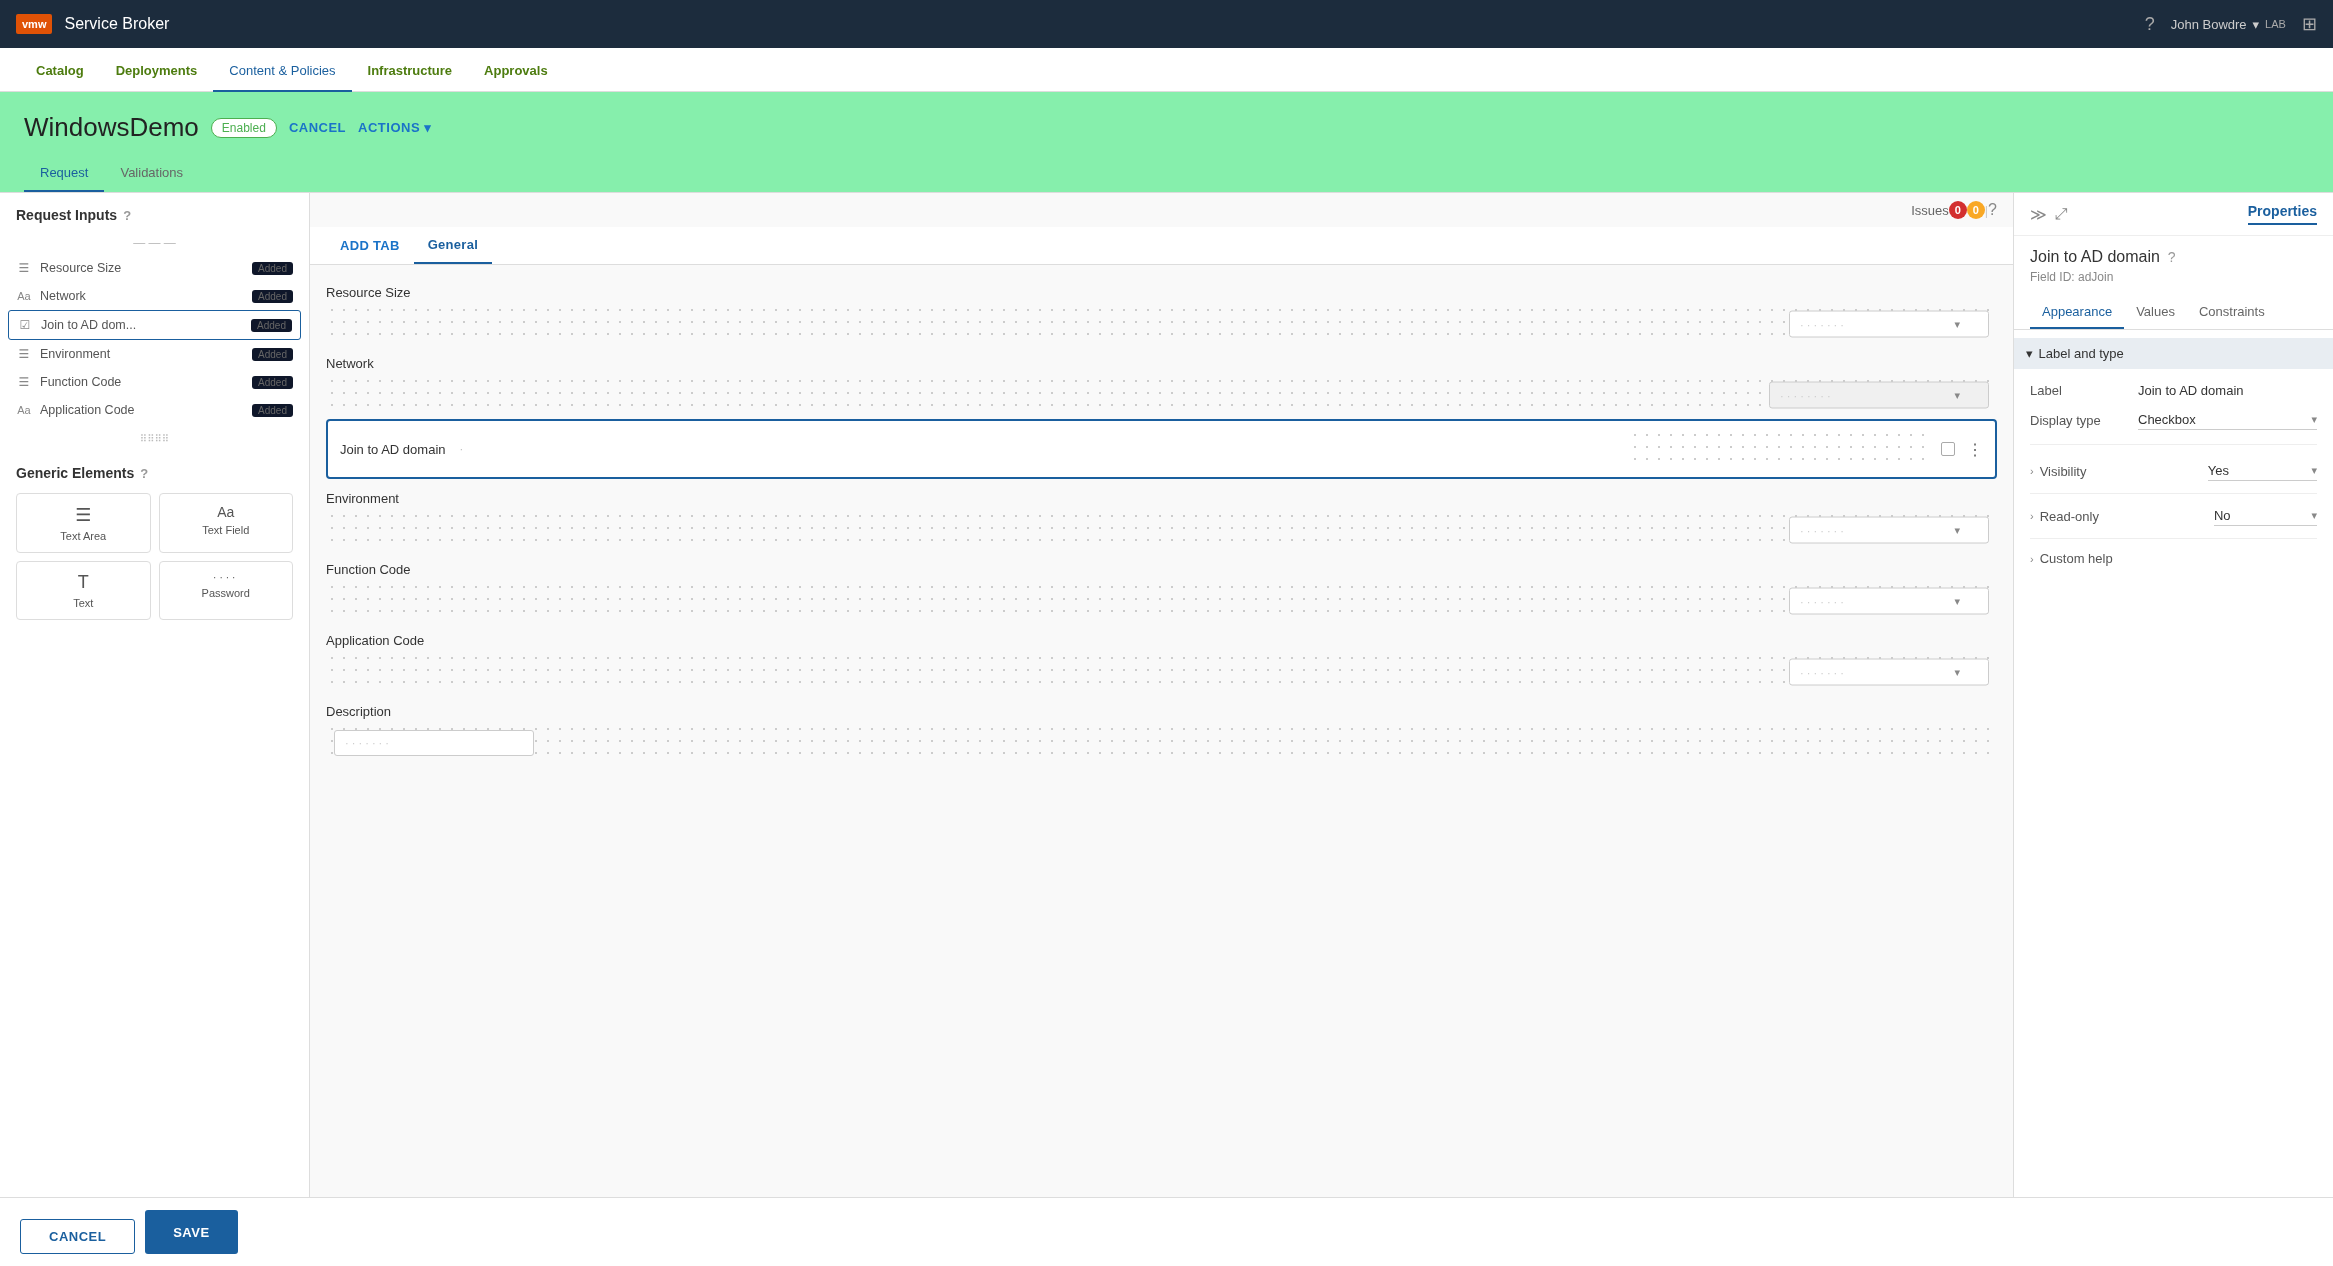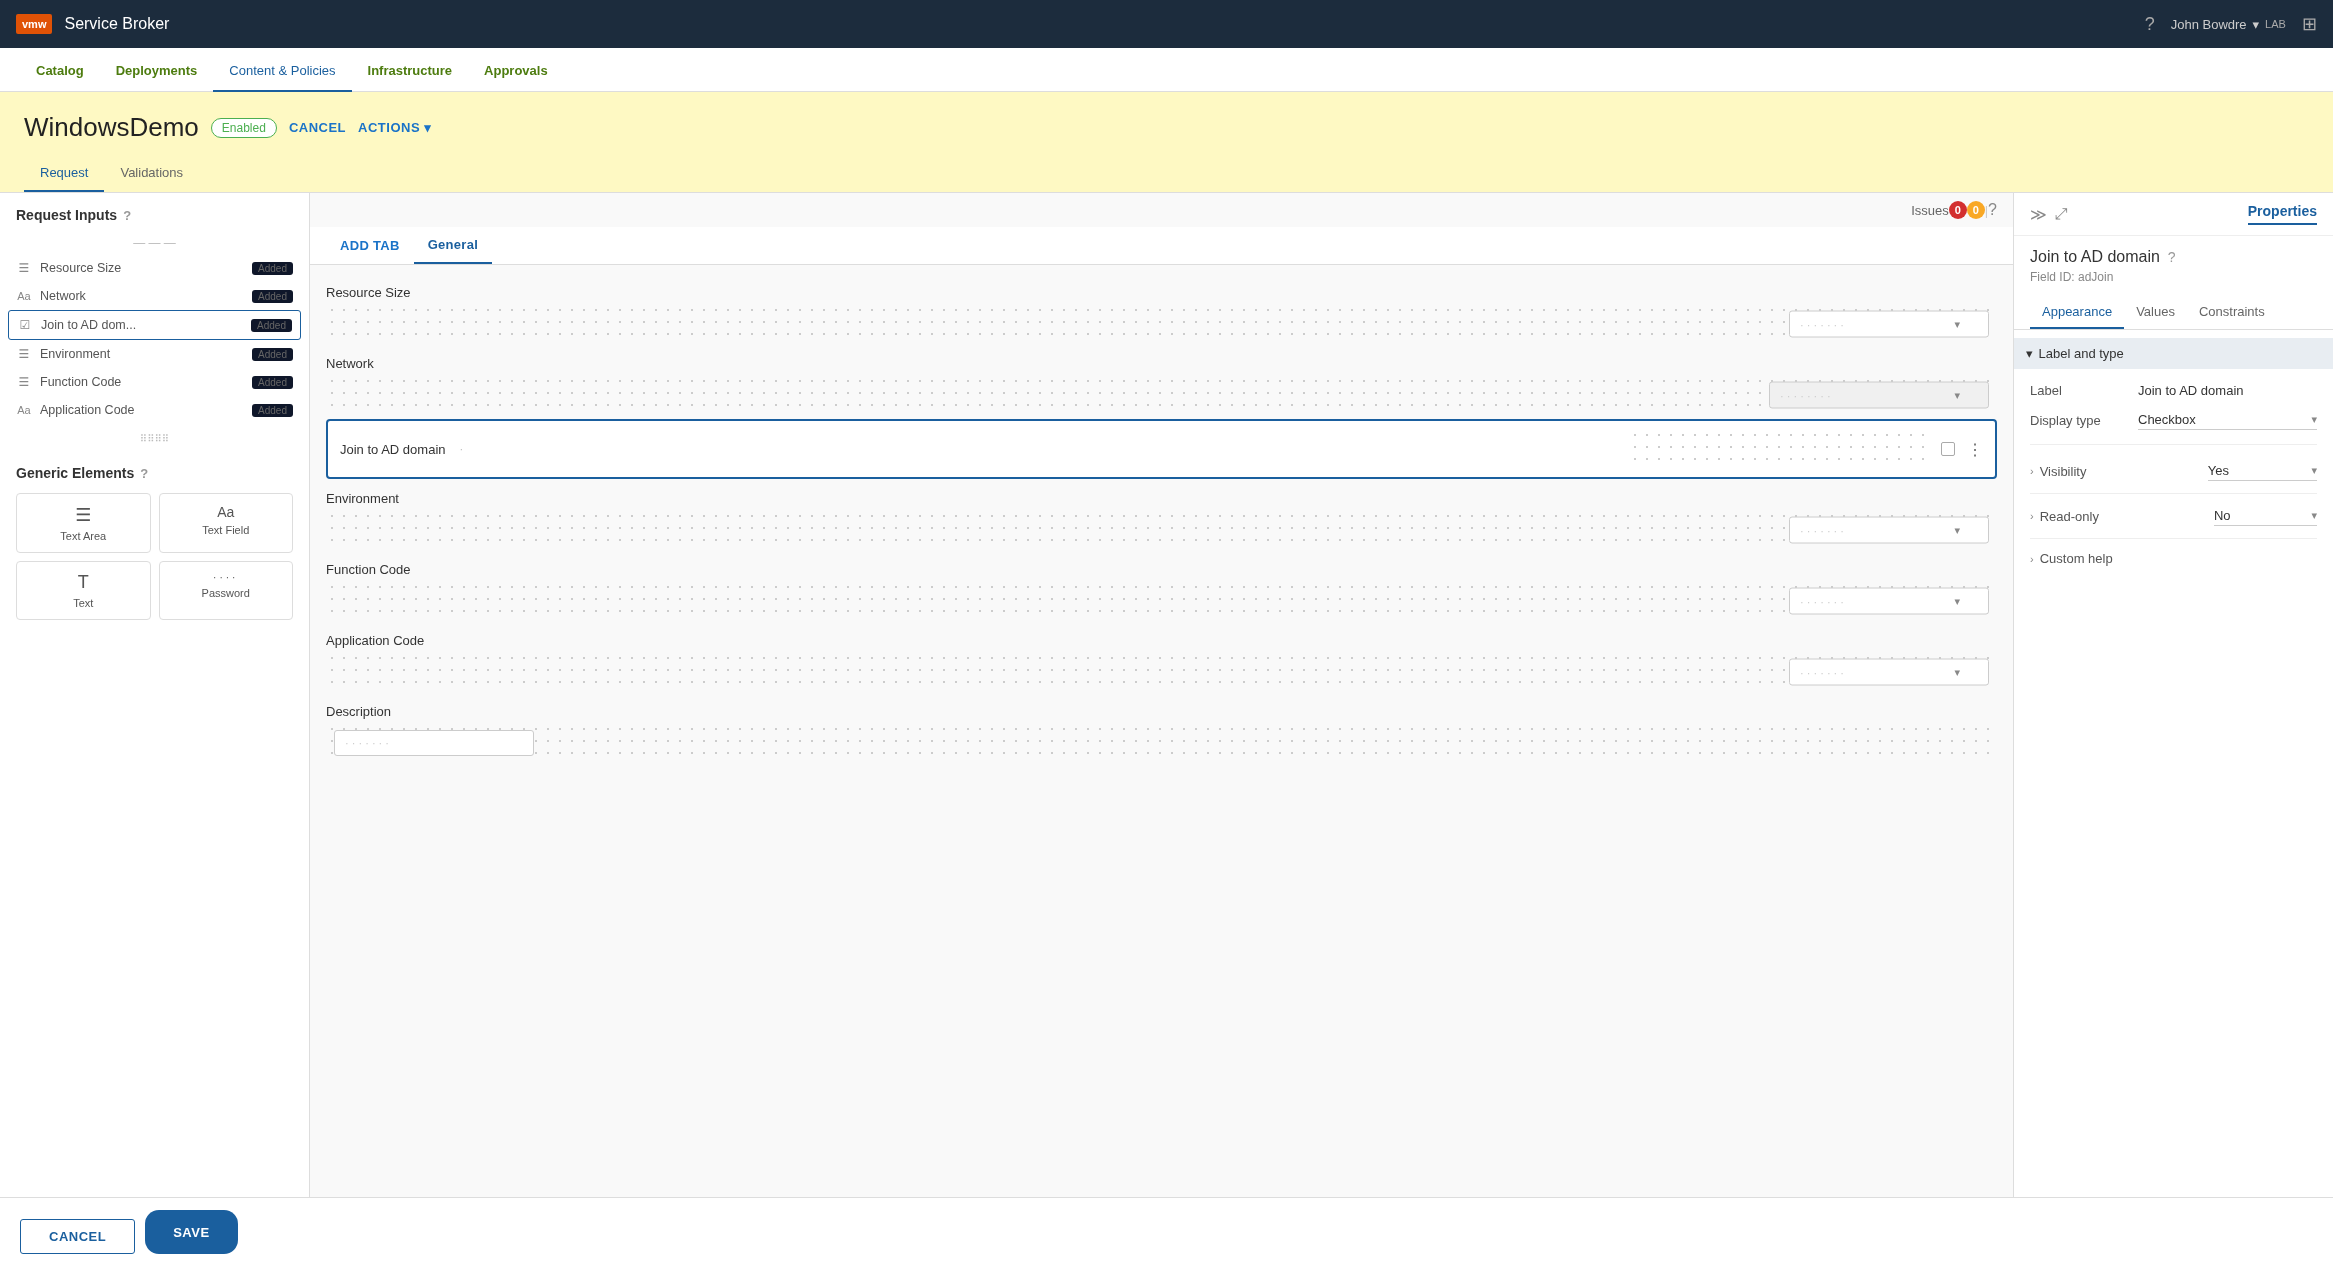--- a/index.html
+++ b/index.html
@@ -48,21 +48,21 @@
       font-weight: bold;
     }
     .nav-item.active {
       color: #1a5f9e;
       border-bottom: 2px solid #1a5f9e;
       font-weight: 500;
     }
 
     
     .page-header {
-      background: #fef9c3;
+      background: #86efac;
       padding: 20px 24px 0;
       border-bottom: 1px solid #ddd;
     }
     .page-title-row {
       display: flex;
       align-items: center;
       gap: 12px;
       padding-bottom: 12px;
     }
     .page-title {
@@ -408,21 +408,21 @@
       font-weight: 600;
       cursor: pointer;
       letter-spacing: 0.5px;
       margin-top: 9px;
     }
     .btn-save {
       padding: 9px 28px;
       border: none;
       background: #1a5f9e;
       color: white;
-      border-radius: 14px;
+      border-radius: 3px;
       font-size: 13px;
       font-weight: 600;
       cursor: pointer;
       letter-spacing: 0.5px;
     }
 
     
     .dots-bg {
       background-image: radial-gradient(circle, #ccc 1px, transparent 1px);
       background-size: 12px 12px;

